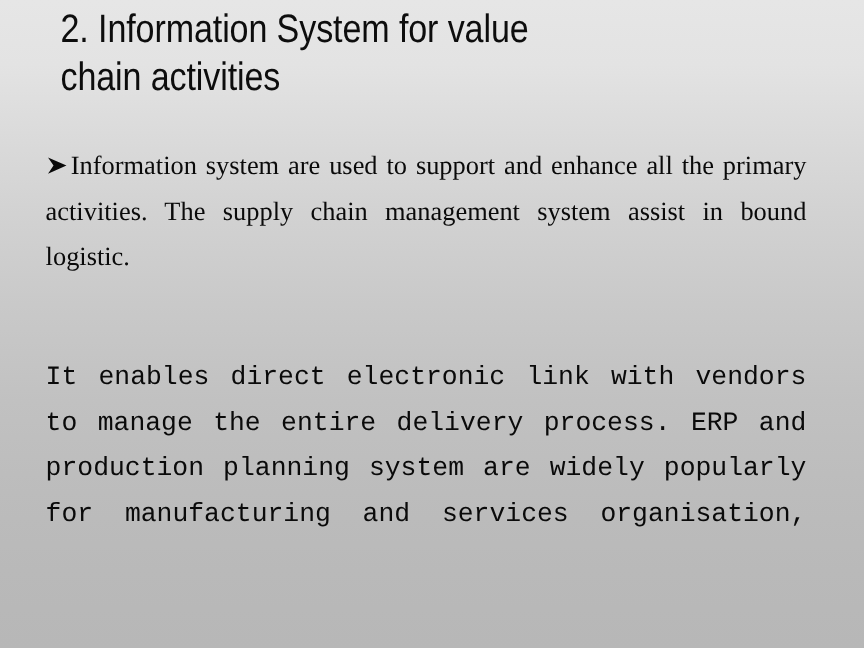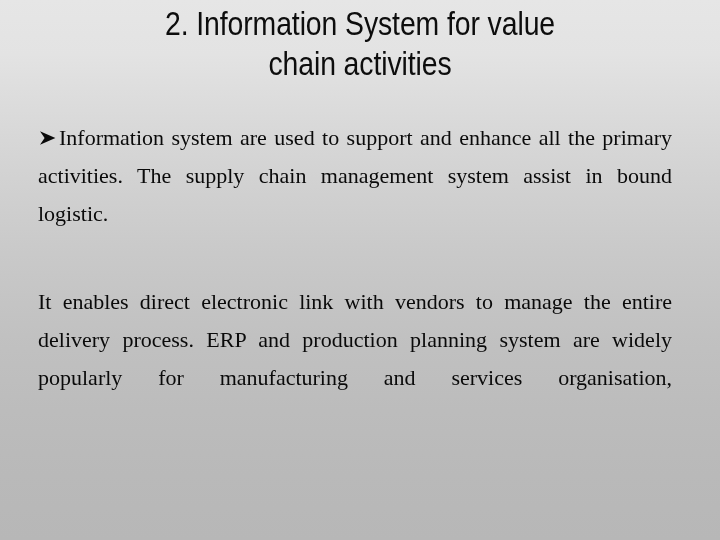--- a/index.html
+++ b/index.html
@@ -31,21 +31,20 @@
         #b7b7b7 100%);
     overflow: hidden;
   }
 
   
   #title-block {
     position: absolute;
     left: 0;
     top: 4px;
     width: 720px;
-    text-align: center;
   }
   .title-line {
     font-family: "Liberation Sans Narrow", "Liberation Sans", sans-serif;
     font-stretch: condensed;
     font-size: 33px;
     line-height: 40px;
     color: #0d0d0d;
     letter-spacing: -0.1px;
     white-space: nowrap;
     transform: scaleX(0.86);
@@ -63,21 +62,22 @@
   .para {
     font-family: "Liberation Serif", "DejaVu Serif", serif;
     font-size: 22px;
     line-height: 38px;
     color: #0a0a0a;
     text-align: justify;
     text-justify: inter-word;
     margin: 0;
   }
   .para.p2 {
-    margin-top: 12px;
+    margin-top: 25px;
+    font-family: Liberation Mono, monospace;
   }
   
   .para::after {
     content: "";
     display: inline-block;
     width: 100%;
   }
 
   .bullet-arrow {
     display: inline-block;

